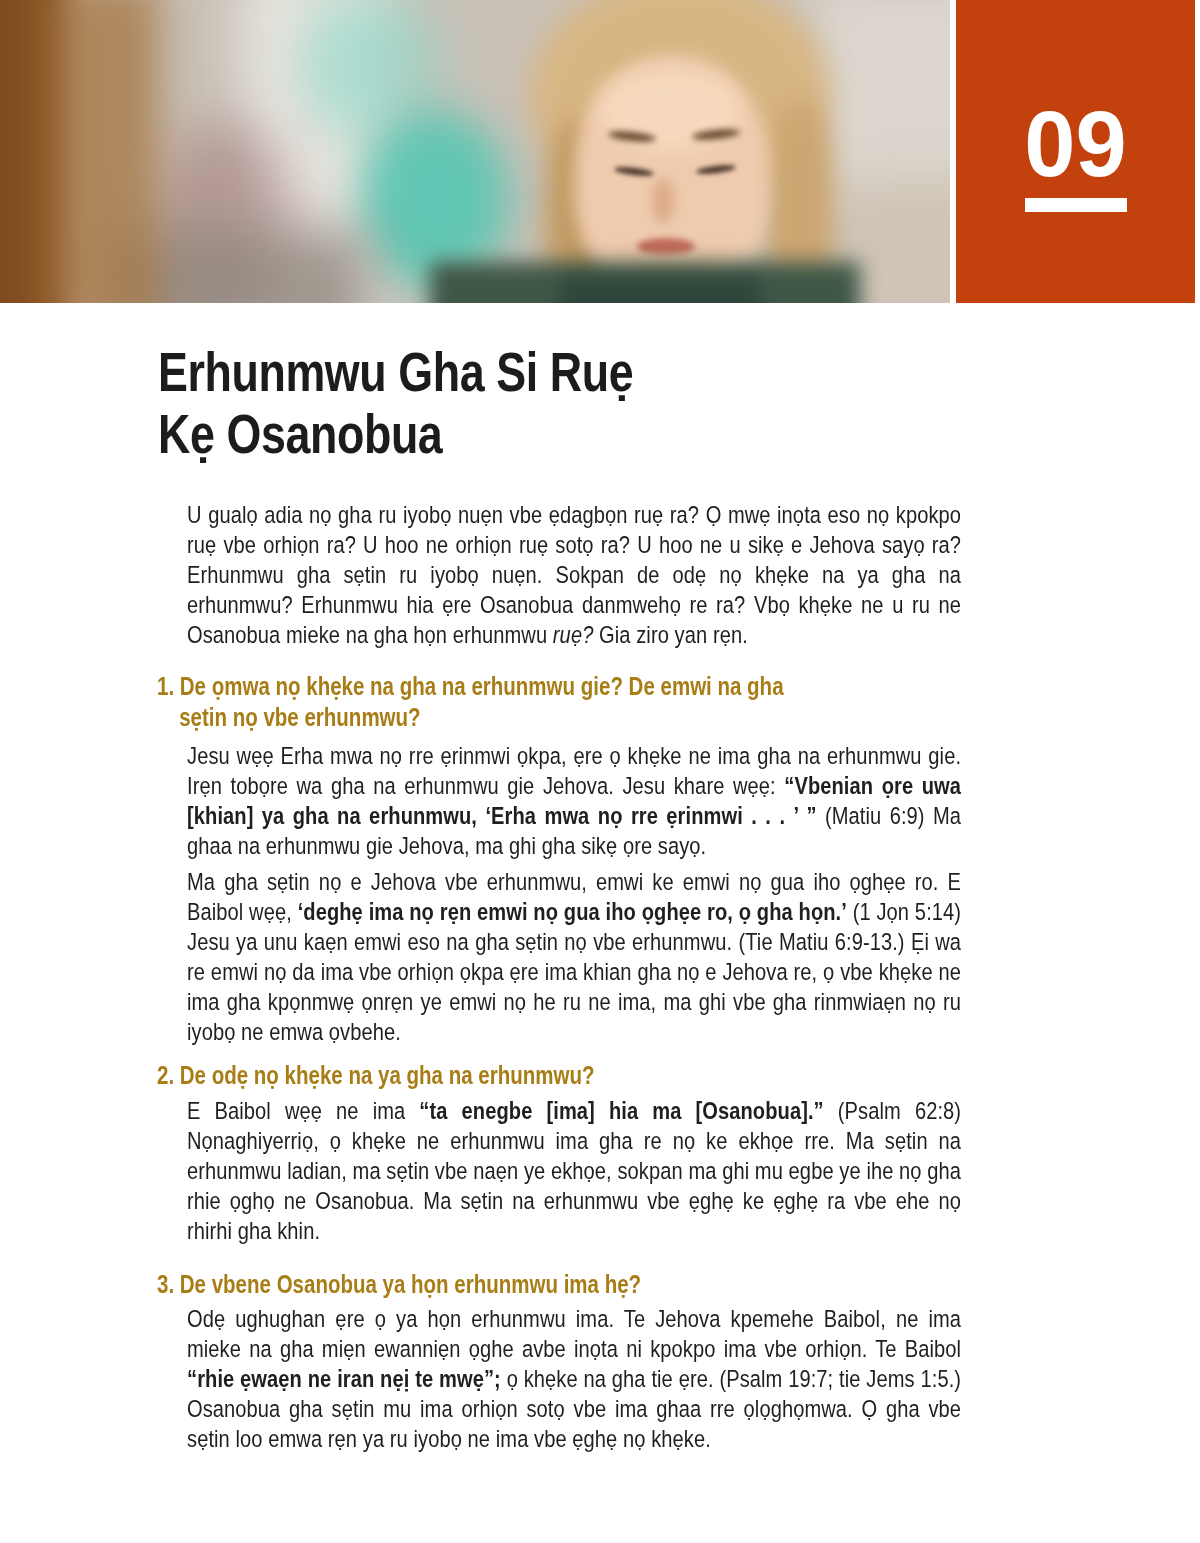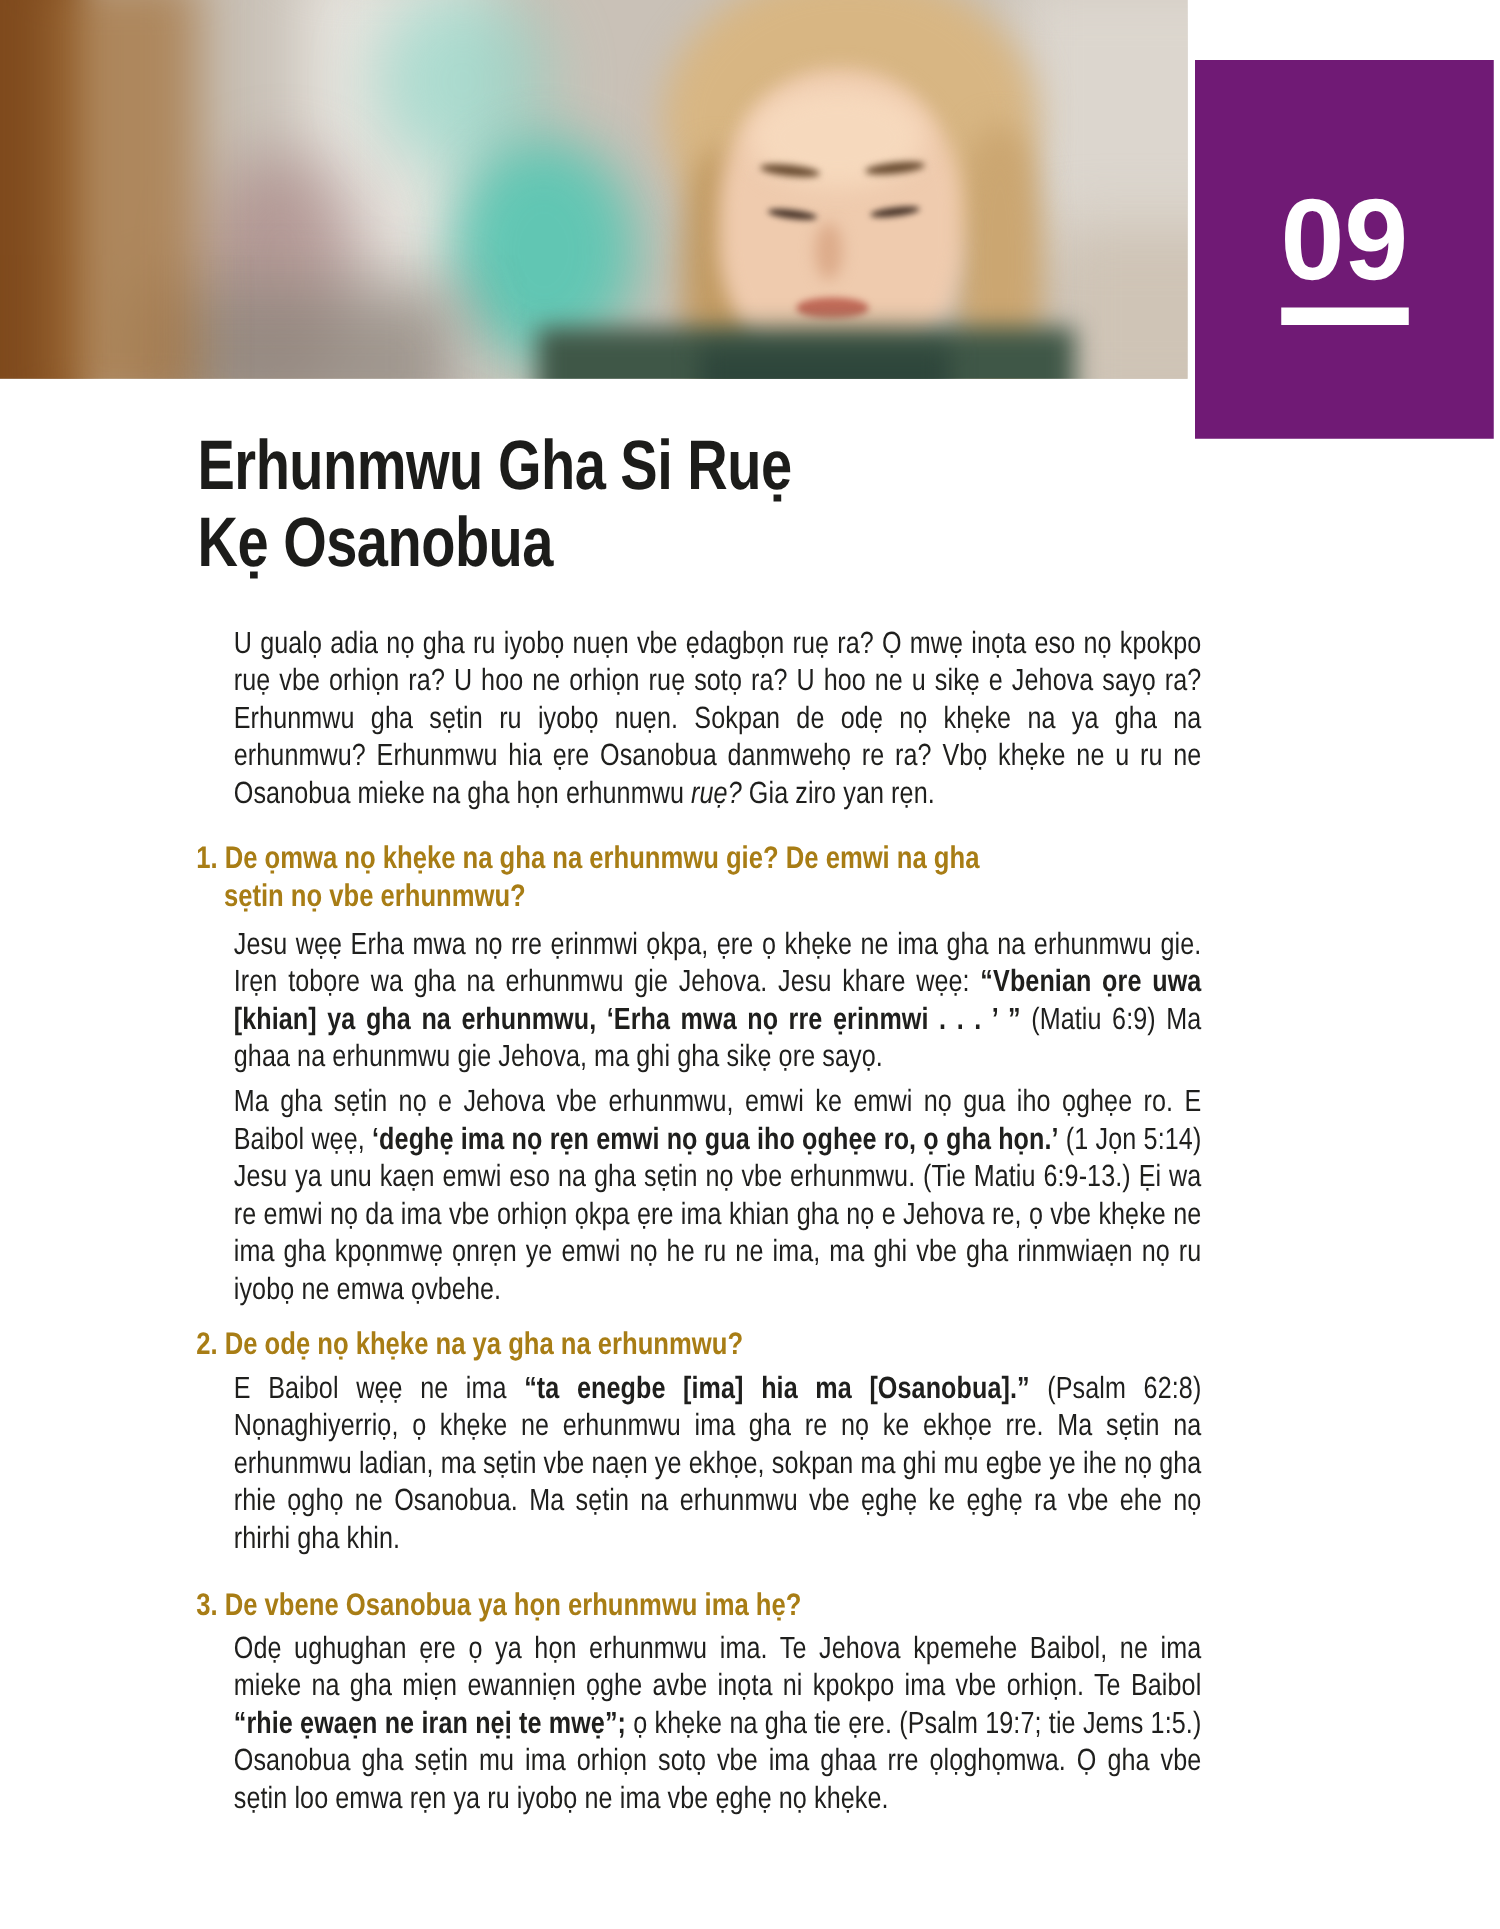--- a/index.html
+++ b/index.html
@@ -76,21 +76,21 @@
     <div class="ph-brow-r"></div>
     <div class="ph-eye-l"></div>
     <div class="ph-eye-r"></div>
     <div class="ph-nose"></div>
     <div class="ph-lips"></div>
     <div class="ph-chin"></div>
     <div class="ph-shirt"></div>
     <div class="ph-shirt2"></div>
   </div>
 
-  <div class="badge" style="background:#701a75;margin-top:48px;">
+  <div class="badge" style="background:#c2410c;">
     <div class="badge-number">09</div>
     <div class="badge-rule"></div>
   </div>
 
   <div class="main-title">
     <div>Erhunmwu Gha Si Ruẹ</div>
     <div>Kẹ Osanobua</div>
   </div>
 
   <div class="body-block" style="top:500px;"><span>U gualọ adia nọ gha ru iyobọ nuẹn vbe ẹdagbọn ruẹ ra? Ọ mwẹ inọta eso nọ kpokpo ruẹ vbe orhiọn ra? U hoo ne orhiọn ruẹ sotọ ra? U hoo ne u sikẹ e Jehova sayọ ra? Erhunmwu gha sẹtin ru iyobọ nuẹn. Sokpan de odẹ nọ khẹke na ya gha na erhunmwu? Erhunmwu hia ẹre Osanobua danmwehọ re ra? Vbọ khẹke ne u ru ne Osanobua mieke na gha họn erhunmwu </span><span class="italic">ruẹ?</span><span> Gia ziro yan rẹn.</span></div>

